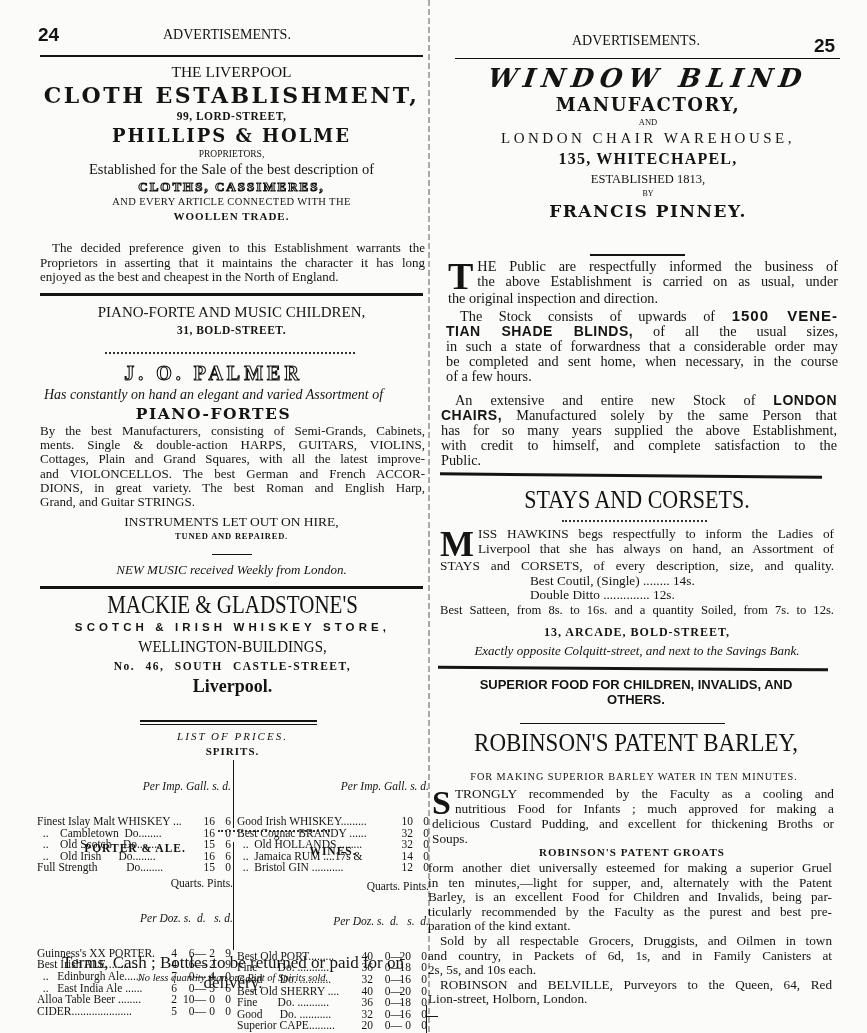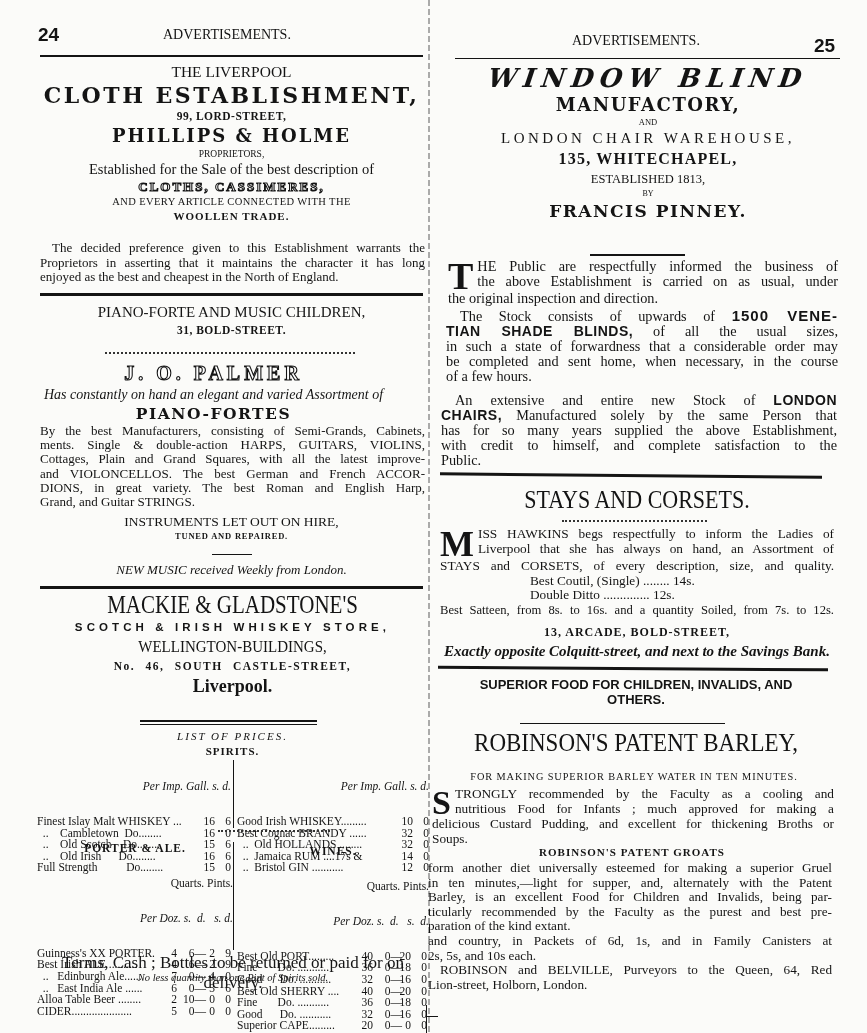--- a/index.html
+++ b/index.html
@@ -167,21 +167,21 @@
   <div class="abs para" style="left:8px;top:527px;width:394px;font-size:13.3px;line-height:14.5px;">
     <span class="dropcap" style="font-size:36px;">M</span>
     <div class="just">ISS HAWKINS begs respectfully to inform the Ladies of</div>
     <div class="just">Liverpool that she has always on hand, an Assortment of</div>
     <div class="just" style="clear:both;">STAYS and CORSETS, of every description, size, and quality.</div>
     <div style="padding-left:90px;">Best Coutil, (Single) ........ 14s.</div>
     <div style="padding-left:90px;">Double Ditto .............. 12s.</div>
     <div class="just" style="font-size:12.6px;">Best Satteen, from 8s. to 16s. and a quantity Soiled, from 7s. to 12s.</div>
   </div>
   <div class="abs c b lser" style="left:10px;top:625px;width:390px;font-size:12px;letter-spacing:1px;">13, ARCADE, BOLD-STREET,</div>
-  <div class="abs c i lser" style="left:6px;top:643px;width:398px;font-size:15px;font-weight:bold;">Exactly opposite Colquitt-street, and next to the Savings Bank.</div>
+  <div class="abs c i lser" style="left:6px;top:643px;width:398px;font-size:13px;">Exactly opposite Colquitt-street, and next to the Savings Bank.</div>
   <div class="rule" style="left:6px;top:667px;width:390px;height:3px;transform:rotate(.4deg);"></div>
 
   <div class="abs c b lsans" style="left:6px;top:677px;width:396px;font-size:13px;line-height:15px;">
     <div>SUPERIOR FOOD FOR CHILDREN, INVALIDS, AND</div>
     <div>OTHERS.</div>
   </div>
   <div class="rule" style="left:88px;top:723px;width:205px;height:1px;"></div>
   <div class="abs c lser" style="left:6px;top:729px;width:396px;font-size:23px;line-height:28px;transform:scaleY(1.12);">ROBINSON'S PATENT BARLEY,</div>
   <div class="abs c lser" style="left:0px;top:771px;width:404px;font-size:10.3px;letter-spacing:.9px;">FOR MAKING SUPERIOR BARLEY WATER IN TEN MINUTES.</div>
   <div class="abs para" style="left:0px;top:787px;width:402px;font-size:13.3px;line-height:14.5px;">
@@ -191,20 +191,21 @@
     <div class="just" style="clear:both;">delicious Custard Pudding, and excellent for thickening Broths or</div>
     <div>Soups.</div>
   </div>
   <div class="abs c b lser" style="left:0px;top:846px;width:400px;font-size:11px;letter-spacing:1px;">ROBINSON'S PATENT GROATS</div>
   <div class="abs para" style="left:-4px;top:861px;width:404px;font-size:13.2px;line-height:14.6px;">
     <div class="just">form another diet universally esteemed for making a superior Gruel</div>
     <div class="just">in ten minutes,—light for supper, and, alternately with the Patent</div>
     <div class="just">Barley, is an excellent Food for Children and Invalids, being par-</div>
     <div class="just">ticularly recommended by the Faculty as the purest and best pre-</div>
     <div>paration of the kind extant.</div>
+    <div class="just" style="text-indent:12px;">Sold by all respectable Grocers, Druggists, and Oilmen in town</div>
     <div class="just">and country, in Packets of 6d, 1s, and in Family Canisters at</div>
     <div>2s, 5s, and 10s each.</div>
     <div class="just" style="text-indent:12px;">ROBINSON and BELVILLE, Purveyors to the Queen, 64, Red</div>
     <div>Lion-street, Holborn, London.</div>
   </div>
   <div class="rule" style="left:-6px;top:1005px;width:1px;height:28px;"></div>
   <div class="rule" style="left:-6px;top:1016px;width:12px;height:1px;"></div>
 </div>
 
 </body></html>

